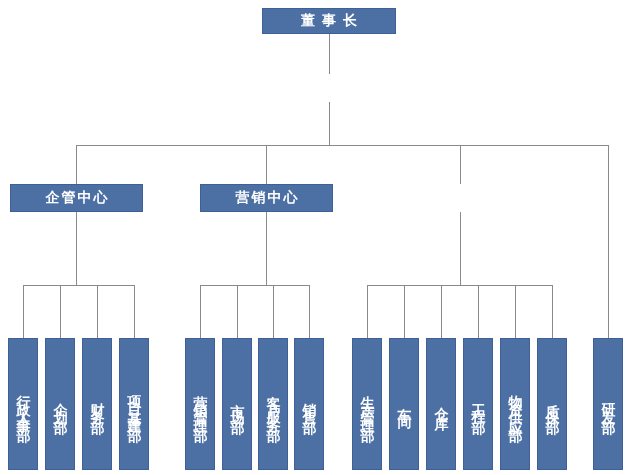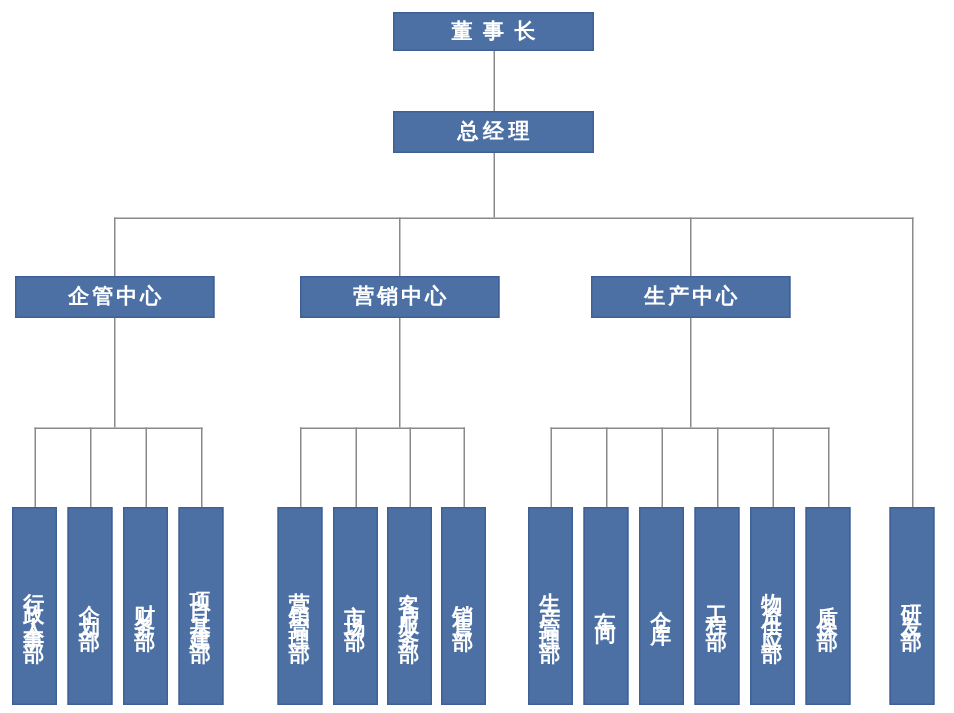--- a/index.html
+++ b/index.html
@@ -5,21 +5,21 @@
   :root{
     --node-fill:#4c70a4;
     --node-border:#3e6096;
     --node-text:#ffffff;
     --line:#8a8a8a;
     --bg:#ffffff;
   }
   html,body{margin:0;padding:0;background:var(--bg);}
   .canvas{
     position:relative;width:636px;height:475px;background:var(--bg);
-    font-family:Liberation Sans, sans-serif;overflow:hidden;
+    font-family:Liberation Serif, serif;overflow:hidden;
   }
   .box{
     position:absolute;box-sizing:border-box;
     background:var(--node-fill);border:1px solid var(--node-border);
     color:var(--node-text);font-weight:bold;
     display:flex;align-items:center;justify-content:center;
   }
   .lvl1{left:262px;top:8px;width:134px;height:26px;font-size:14px;letter-spacing:7px;padding-left:7px;}
   .lvl2{left:262px;top:74px;width:134px;height:28px;font-size:14px;letter-spacing:3px;padding-left:3px;}
   .center{top:184px;width:133px;height:28px;font-size:14px;letter-spacing:2px;padding-left:2px;}
@@ -67,25 +67,23 @@
   <div class="vl" style="left:309px;top:285px;height:53px;"></div>
 
   <div class="vl" style="left:367px;top:285px;height:53px;"></div>
   <div class="vl" style="left:404px;top:285px;height:53px;"></div>
   <div class="vl" style="left:441px;top:285px;height:53px;"></div>
   <div class="vl" style="left:478px;top:285px;height:53px;"></div>
   <div class="vl" style="left:515px;top:285px;height:53px;"></div>
   <div class="vl" style="left:552px;top:285px;height:53px;"></div>
 
   <div class="box lvl1">董事长</div>
-  <div class="box lvl2">总经理</div>
 
   <div class="box center c2">营销中心</div>
   <div class="box center c1">企管中心</div>
-  <div class="box center c3">生产中心</div>
 
   <div class="dept" style="left:8px;">行政人事部</div>
   <div class="dept" style="left:45px;">企划部</div>
   <div class="dept" style="left:82px;">财务部</div>
   <div class="dept" style="left:119px;">项目基建部</div>
 
   <div class="dept" style="left:185px;">营销管理部</div>
   <div class="dept" style="left:222px;">市场部</div>
   <div class="dept" style="left:258px;">客户服务部</div>
   <div class="dept" style="left:294px;">销售部</div>

